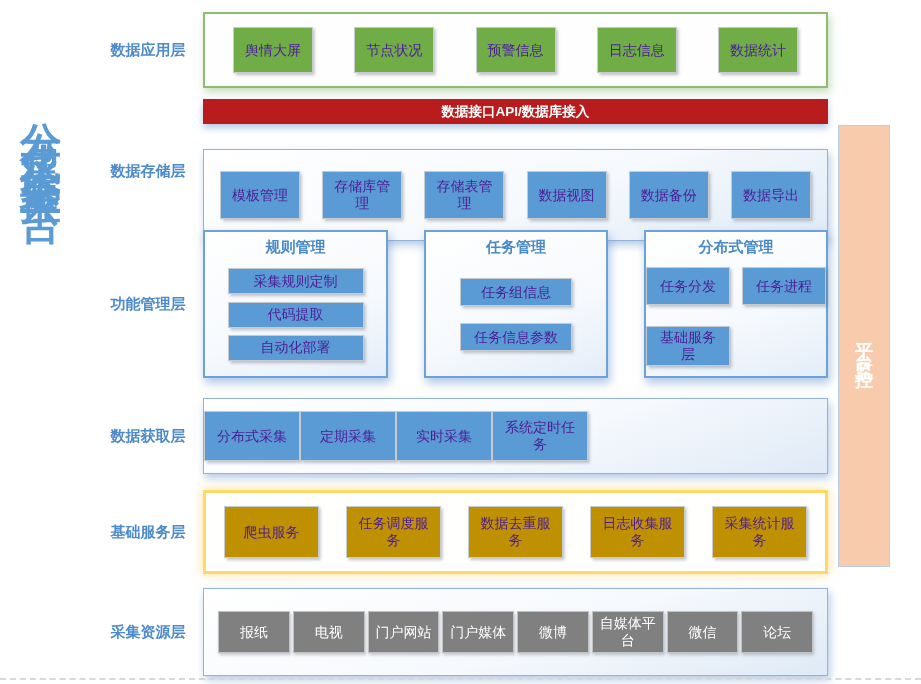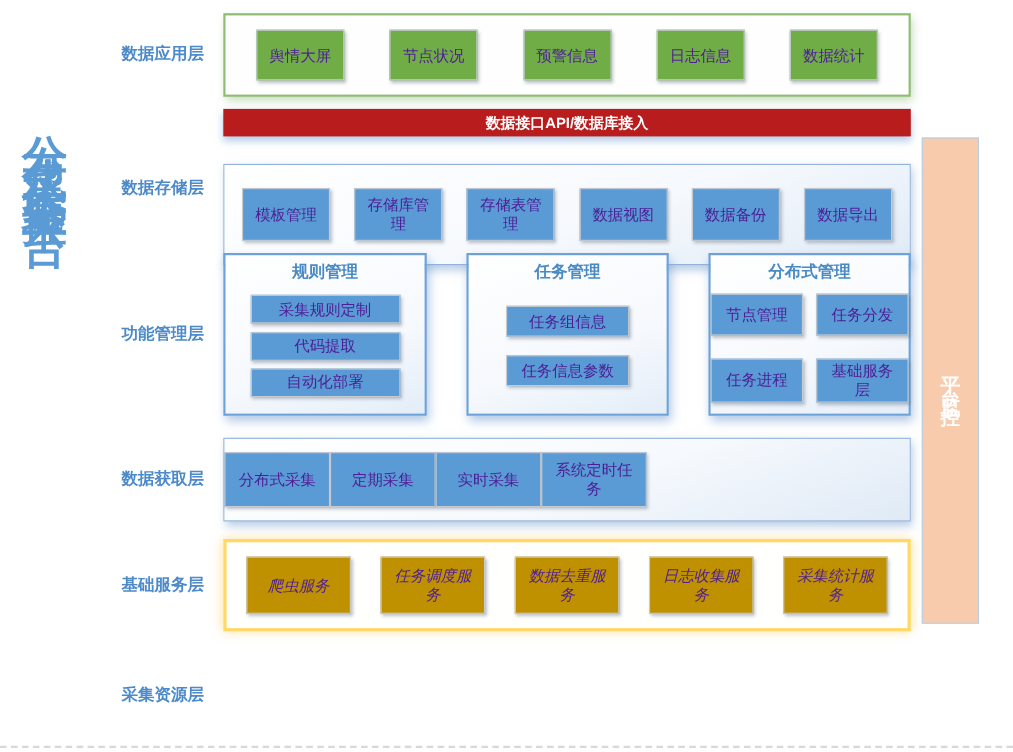--- a/index.html
+++ b/index.html
@@ -75,21 +75,20 @@
   .acq-box {
     top:398px; height:76px;
     display:flex; align-items:center; justify-content:flex-start;
   }
   .svc-box {
     top:490px; height:84px;
     background:#fffffe; border:3px solid #ffd966;
     box-shadow:0 0 10px rgba(255,200,80,.6);
     display:flex; align-items:center; justify-content:space-between;
     padding:0 18px;
-    font-style:italic;
   }
   .res-box {
     top:588px; height:88px;
     display:flex; align-items:center; padding:0 14px; gap:3px;
   }
   
   .btn {
     display:flex; align-items:center; justify-content:center;
     text-align:center; color:#4c1d95; line-height:1.2;
     border:1px solid #c6cbd1; box-shadow:1.5px 2px 3px rgba(90,100,115,.4);
@@ -169,21 +168,20 @@
     <div class="func-group fg-2">
       <div class="group-title">任务管理</div>
       <div class="group-body">
         <div class="btn btn-blue b-task">任务组信息</div>
         <div class="btn btn-blue b-task">任务信息参数</div>
       </div>
     </div>
     <div class="func-group fg-3">
       <div class="group-title">分布式管理</div>
       <div class="group-grid">
-        <div class="btn btn-blue b-dist">节点管理</div>
         <div class="btn btn-blue b-dist">任务分发</div>
         <div class="btn btn-blue b-dist">任务进程</div>
         <div class="btn btn-blue b-dist">基础服务层</div>
       </div>
     </div>
   </div>
 
   <div class="sect acq-box box-blue">
     <div class="btn btn-blue b-acq">分布式采集</div>
     <div class="btn btn-blue b-acq">定期采集</div>
@@ -192,20 +190,30 @@
   </div>
 
   <div class="sect svc-box">
     <div class="btn btn-gold">爬虫服务</div>
     <div class="btn btn-gold">任务调度服务</div>
     <div class="btn btn-gold">数据去重服务</div>
     <div class="btn btn-gold">日志收集服务</div>
     <div class="btn btn-gold">采集统计服务</div>
   </div>
 
+  <div class="sect res-box box-blue">
+    <div class="btn-gray">报纸</div>
+    <div class="btn-gray">电视</div>
+    <div class="btn-gray">门户网站</div>
+    <div class="btn-gray">门户媒体</div>
+    <div class="btn-gray">微博</div>
+    <div class="btn-gray">自媒体平台</div>
+    <div class="btn-gray">微信</div>
+    <div class="btn-gray">论坛</div>
+  </div>
 
   <div class="monitor-bar">
     <span>平台监控</span>
   </div>
 
   <div class="bottom-dash"></div>
 
 </div>
 
 </body></html>

